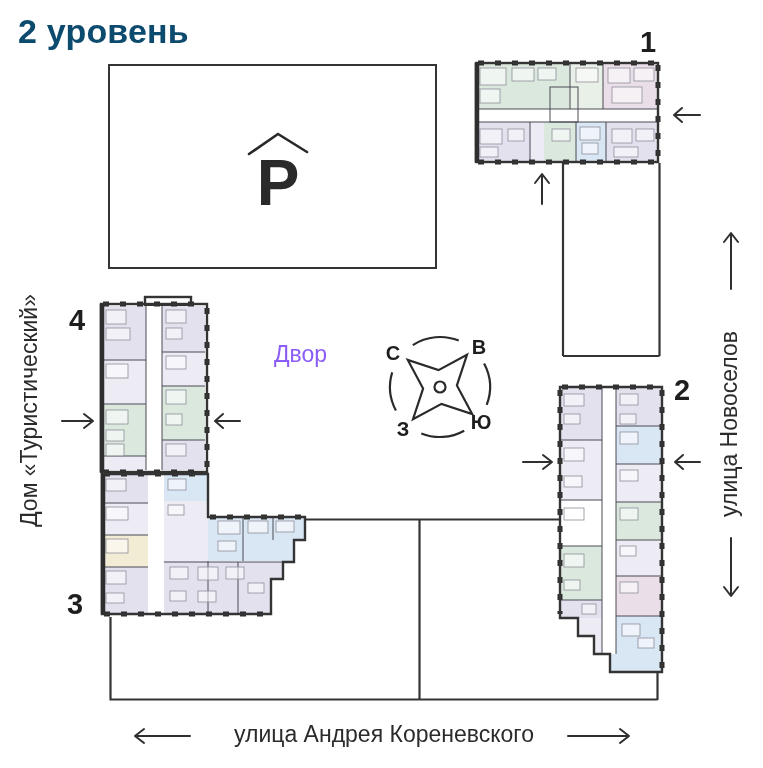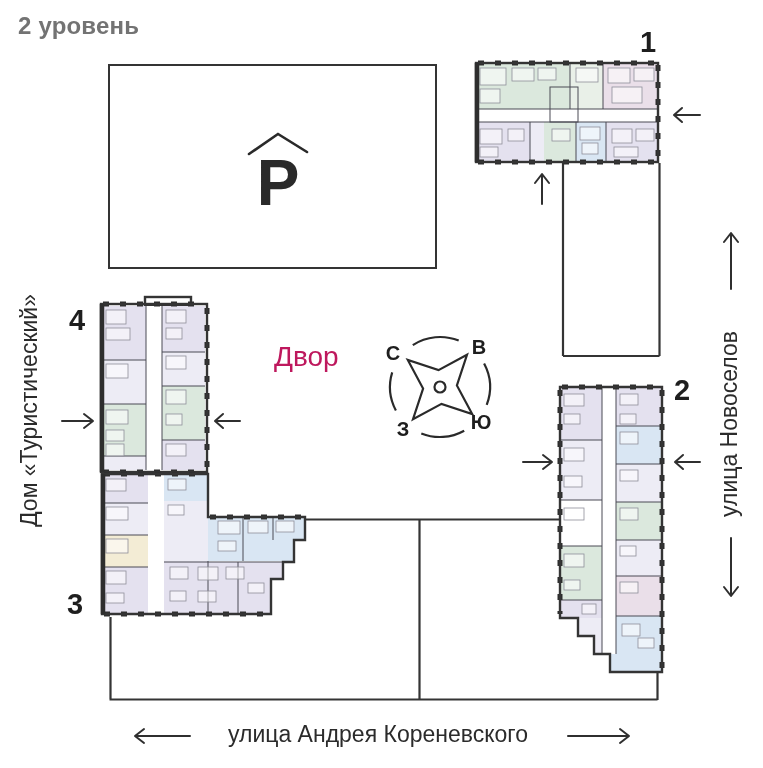--- a/index.html
+++ b/index.html
@@ -1,23 +1,23 @@
 <!DOCTYPE html>
 <html><head>
 <meta charset="utf-8">
 <style>
   html,body{margin:0;padding:0;background:#fff;}
   .stage{position:relative;width:763px;height:768px;background:#ffffff;overflow:hidden;
          font-family:"Liberation Sans", sans-serif;color:#232323;}
   .abs{position:absolute;}
-  .title{font-size:24px;font-weight:700;letter-spacing:.2px;color:#737373;}
+  .title{font-size:34px;font-weight:700;letter-spacing:.2px;color:#0c4a6e;}
   .street{font-size:23px;color:#2b2b2b;white-space:nowrap;}
   .vtext{transform:rotate(-90deg);transform-origin:left top;white-space:nowrap;}
   .numlbl{font-size:29px;font-weight:700;color:#1e1e1e;width:26px;text-align:center;}
-  .dvor{font-size:28px;color:#be185d;}
+  .dvor{font-size:23px;color:#8b5cf6;}
   .parking{border:2.5px solid #343434;background:#fff;}
   svg{display:block;}
   
   .bd{fill:none;stroke:#343434;stroke-width:2.4;}
   .bd2{fill:none;stroke:#343434;stroke-width:2.2;}
   .tick{fill:none;stroke:#2e2e2e;stroke-width:5;stroke-dasharray:6 11;}
   .thick{fill:none;stroke:#2e2e2e;stroke-width:4.5;}
   .wl{stroke:#4b4b54;stroke-width:1;fill:none;}
   .rm{fill:rgba(255,255,255,.55);stroke:#8e8e9a;stroke-width:.8;}
   .arr{fill:none;stroke:#2f2f2f;stroke-width:2;stroke-linecap:round;stroke-linejoin:round;}
@@ -69,21 +69,21 @@
       <path d="M9,28 L38,8 L67,26" fill="none" stroke="#2a2a2a" stroke-width="2.6" stroke-linecap="round"></path>
       <text class="ptxt" x="38" y="79" text-anchor="middle" font-size="64">P</text>
     </svg>
   </div>
 
   <div class="abs z5 dvor" style="left:274px;top:341px">Двор</div>
 
   <div class="abs z5 street vtext" style="left:16px;top:527px;width:244px">Дом «Туристический»</div>
   <div class="abs z5 street vtext" style="left:716px;top:517px;width:200px">улица Новоселов</div>
 
-  <div class="abs z5 street" style="left:222px;top:721px;width:312px;text-align:center">улица Андрея Кореневского</div>
+  <div class="abs z5 street" style="left:222px;top:721px;width:312px;text-align:right">улица Андрея Кореневского</div>
 
   <div class="abs z5 numlbl" style="left:635px;top:26px">1</div>
   <div class="abs z5 numlbl" style="left:669px;top:374px">2</div>
   <div class="abs z5 numlbl" style="left:62px;top:588px">3</div>
   <div class="abs z5 numlbl" style="left:64px;top:304px">4</div>
 
   <div class="abs z2" style="left:472px;top:59px">
     <svg width="191" height="108" viewBox="0 0 191 108">
       <rect x="5" y="5" width="93" height="45" fill="#dbe8dd"></rect>
       <rect x="98" y="5" width="33" height="45" fill="#e9f0e8"></rect>

